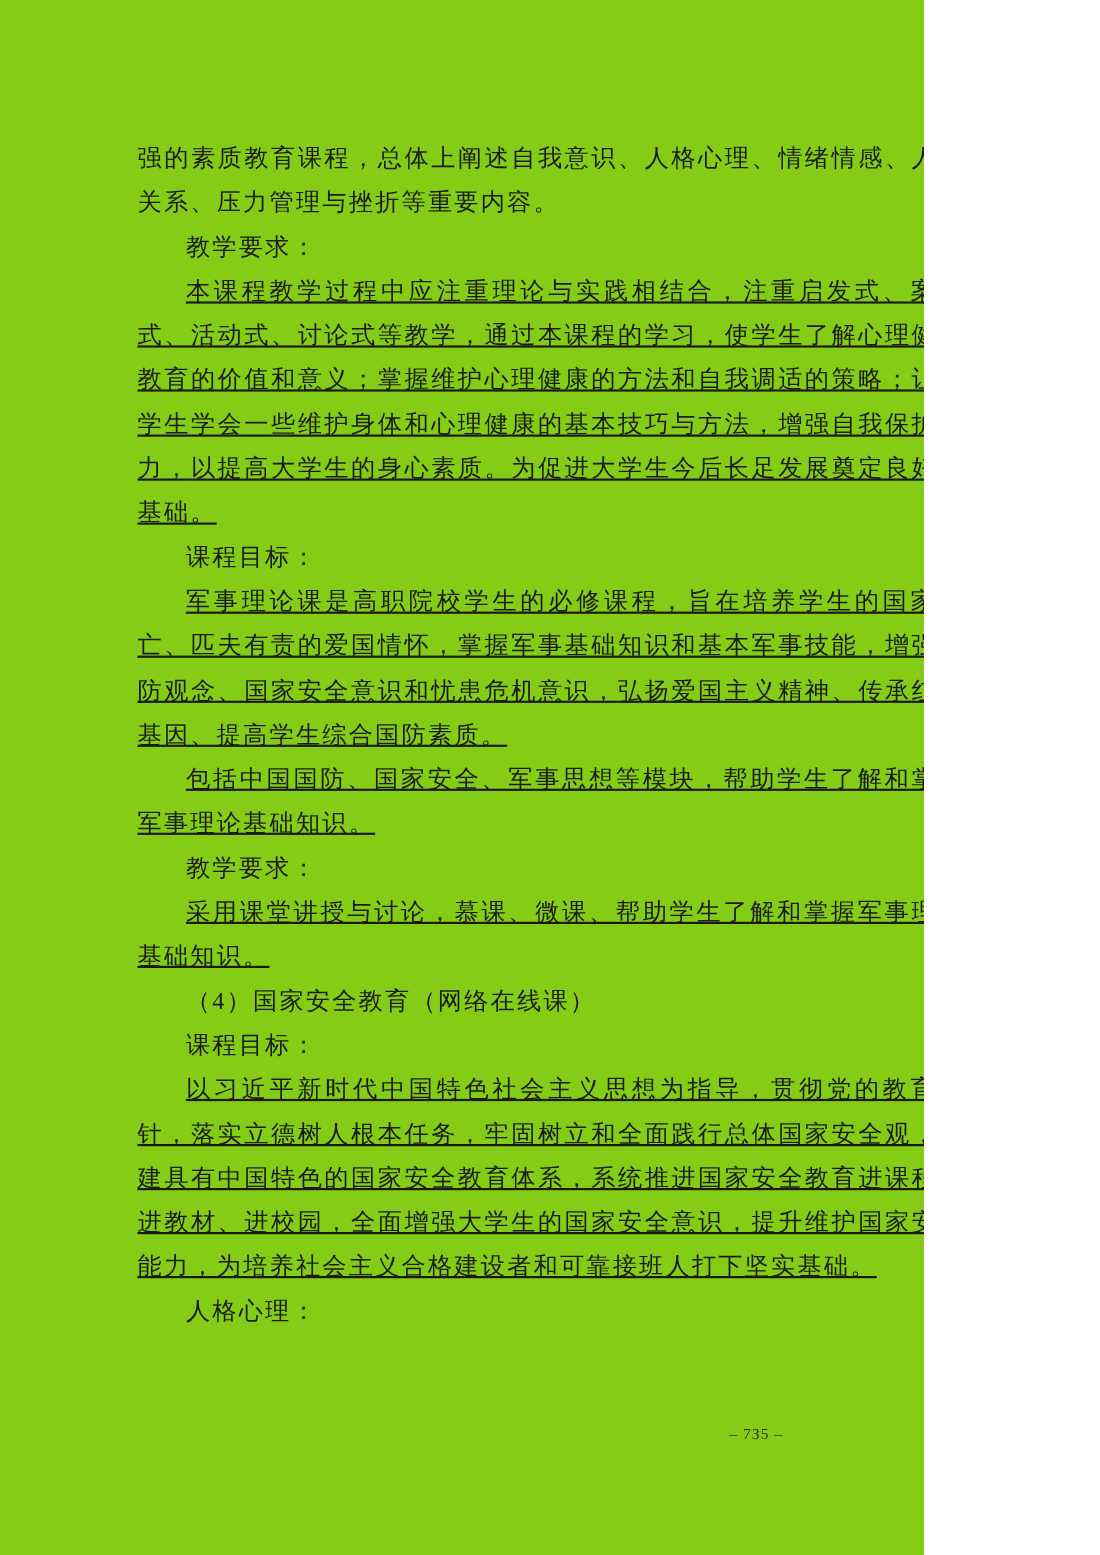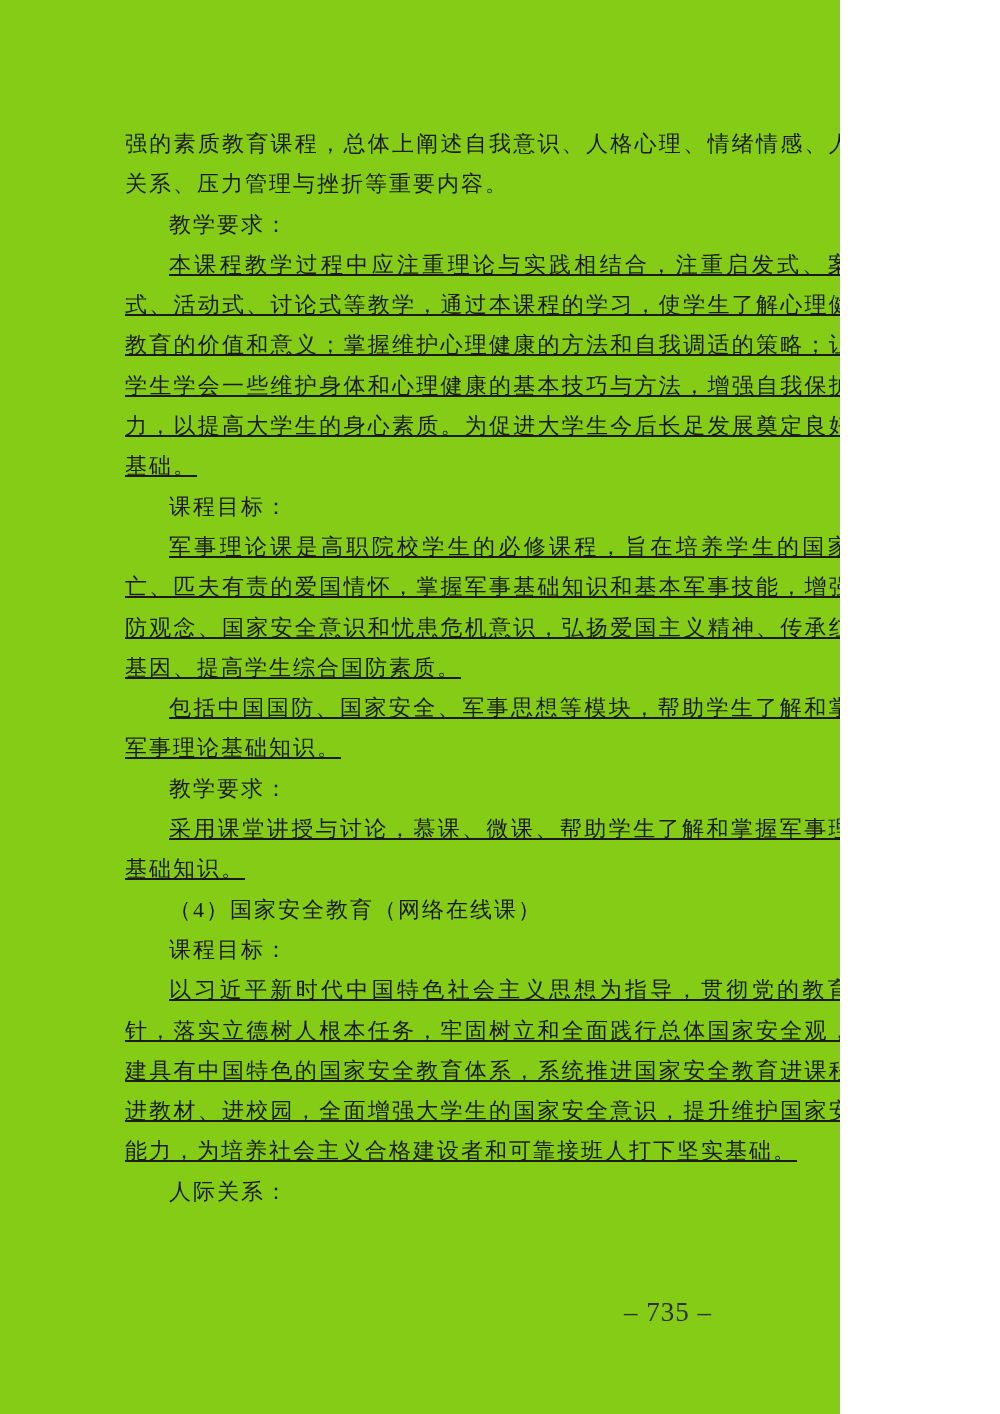--- a/index.html
+++ b/index.html
@@ -38,21 +38,21 @@
     font-weight: normal;
     text-indent: 2em;
   }
   .item {
     text-indent: 2em;
   }
   .pagenum {
     position: absolute;
     top: 1297px;
     right: 128px;
-    font-size: 27px;
+    font-size: 14px;
     letter-spacing: 1px;
     color: #2f2f2f;
     font-family: "Liberation Serif", "DejaVu Serif", serif;
   }
 </style>
 </head>
 <body>
 
 <div class="page">
   <div class="content">
@@ -60,16 +60,16 @@
     <p class="heading">教学要求：</p>
     <p class="indent">本课程教学过程中应注重理论与实践相结合，注重启发式、案例式、活动式、讨论式等教学，通过本课程的学习，使学生了解心理健康教育的价值和意义；掌握维护心理健康的方法和自我调适的策略；让大学生学会一些维护身体和心理健康的基本技巧与方法，增强自我保护能力，以提高大学生的身心素质。为促进大学生今后长足发展奠定良好的基础。</p>
     <p class="heading">课程目标：</p>
     <p class="indent">军事理论课是高职院校学生的必修课程，旨在培养学生的国家兴亡、匹夫有责的爱国情怀，掌握军事基础知识和基本军事技能，增强国防观念、国家安全意识和忧患危机意识，弘扬爱国主义精神、传承红色基因、提高学生综合国防素质。</p>
     <p class="indent">包括中国国防、国家安全、军事思想等模块，帮助学生了解和掌握军事理论基础知识。</p>
     <p class="heading">教学要求：</p>
     <p class="indent">采用课堂讲授与讨论，慕课、微课、帮助学生了解和掌握军事理论基础知识。</p>
     <p class="item">（4）国家安全教育（网络在线课）</p>
     <p class="heading">课程目标：</p>
     <p class="indent">以习近平新时代中国特色社会主义思想为指导，贯彻党的教育方针，落实立德树人根本任务，牢固树立和全面践行总体国家安全观，构建具有中国特色的国家安全教育体系，系统推进国家安全教育进课程、进教材、进校园，全面增强大学生的国家安全意识，提升维护国家安全能力，为培养社会主义合格建设者和可靠接班人打下坚实基础。</p>
-    <p class="heading">人际关系：</p>
+    <p class="heading">人格心理：</p>
   </div>
   <div class="pagenum">– 735 –</div>
 </div>
 
 </body></html>

